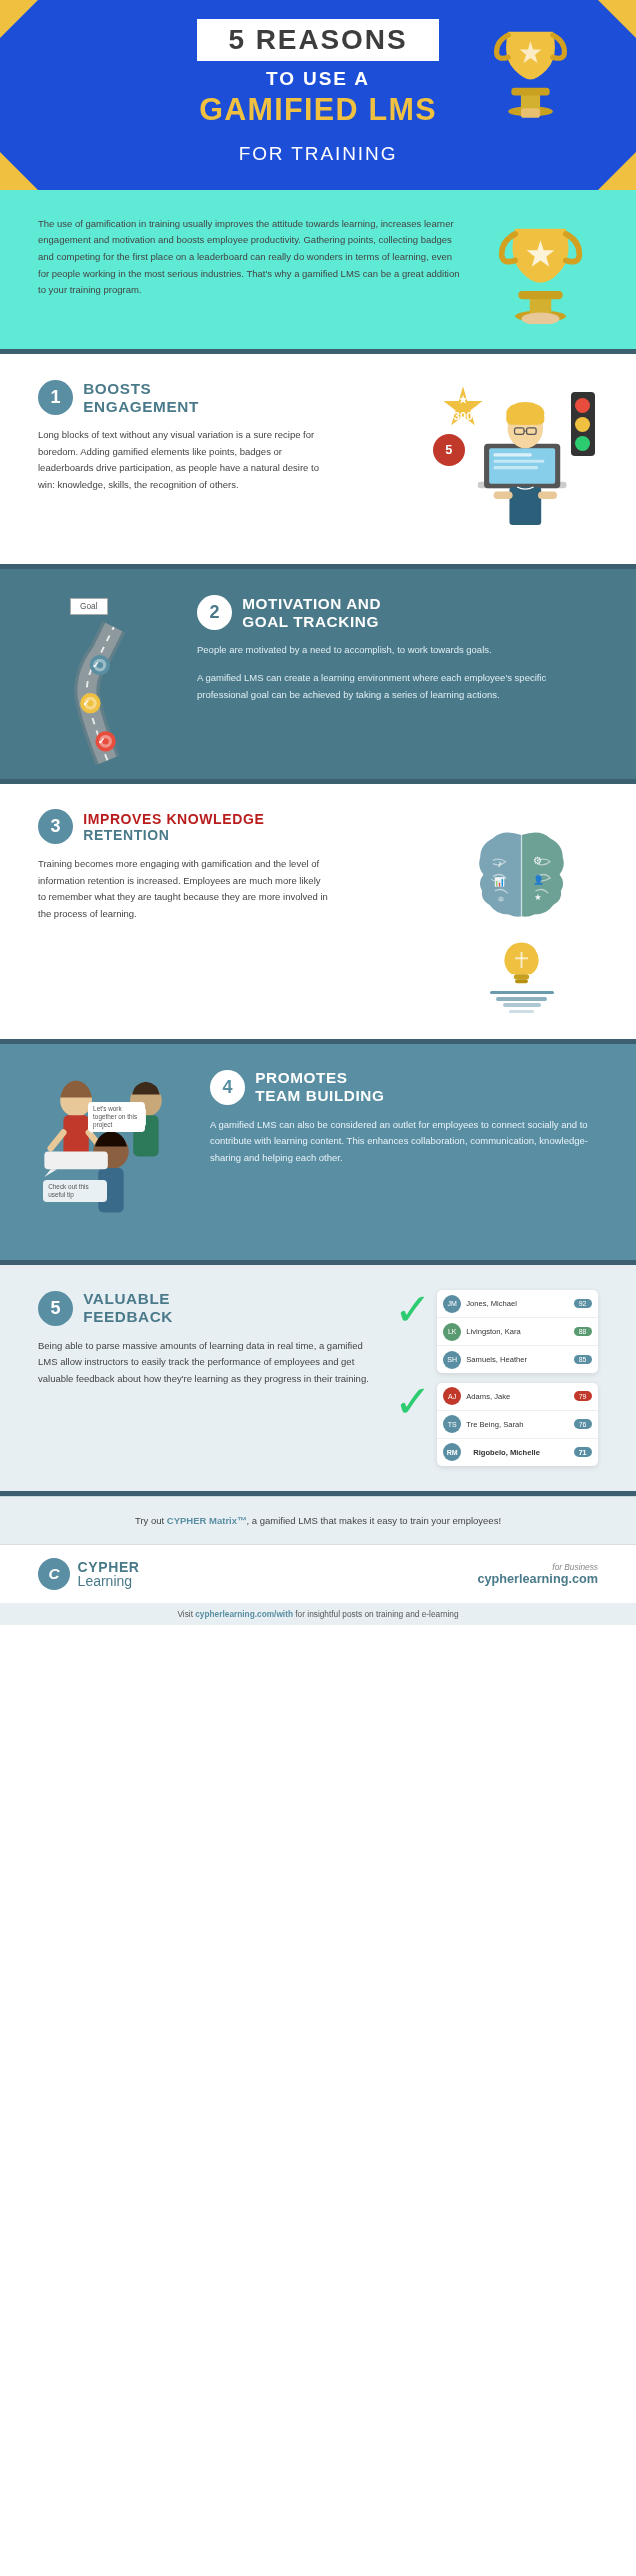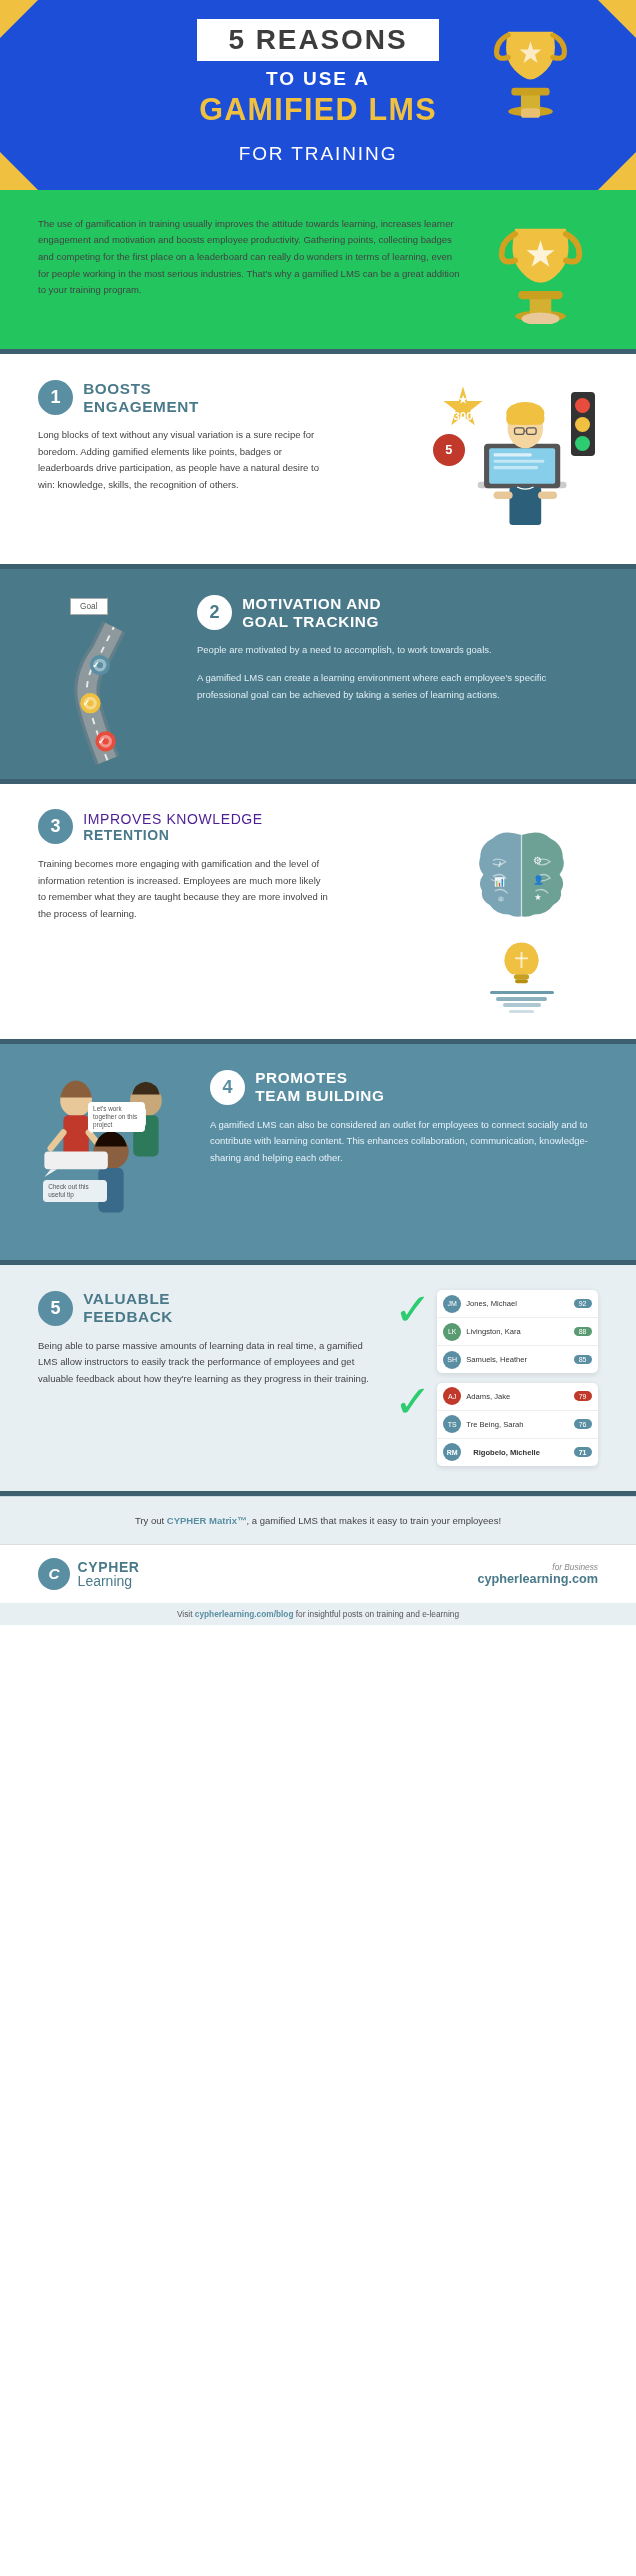--- a/index.html
+++ b/index.html
@@ -87,21 +87,21 @@
   </div>
   <br>
   <div style="font-size:19px; color:#fff; text-transform:uppercase; letter-spacing:1.9px; font-weight:700; margin-bottom:2.5px; position:relative; z-index:2;">TO USE A</div>
   <div style="font-size:30.5px; color:#f0c040; text-transform:uppercase; font-weight:900; letter-spacing:1.3px; margin-bottom:16px; position:relative; z-index:2;">GAMIFIED LMS</div>
   <div style="font-size:19px; color:#fff; text-transform:uppercase; letter-spacing:1.9px; font-weight:300; padding-bottom:12.7px; position:relative; z-index:2;">FOR TRAINING</div>
 
   <div class="corner-triangle-bl"></div>
   <div class="corner-triangle-br"></div>
 </div>
 
-<div style="background:#22c55e; padding:25.4px 38px; display:flex; align-items:flex-start; gap:19px;">
+<div style="background:#5eead4; padding:25.4px 38px; display:flex; align-items:flex-start; gap:19px;">
   <div style="flex:1; font-size:9.5px; line-height:1.75; color:#444;">The use of gamification in training usually improves the attitude towards learning, increases learner engagement and motivation and boosts employee productivity. Gathering points, collecting badges and competing for the first place on a leaderboard can really do wonders in terms of learning, even for people working in the most serious industries. That's why a gamified LMS can be a great addition to your training program.</div>
   <div style="width:115px; flex-shrink:0; display:flex; flex-direction:column; align-items:center;">
 
     <svg width="95" height="108" viewBox="0 0 150 170">
       <ellipse cx="75" cy="158" rx="40" ry="9" fill="#c9a020"></ellipse>
       <rect x="58" y="125" width="34" height="35" fill="#d4b030" rx="3"></rect>
       <rect x="40" y="118" width="70" height="13" rx="6" fill="#c9a020"></rect>
       <path d="M35 20 Q23 65 45 88 Q60 105 75 105 Q90 105 105 88 Q127 65 115 20 Z" fill="#f0c040"></path>
       <path d="M35 28 Q12 40 14 63 Q16 76 35 70" fill="none" stroke="#d4a020" stroke-width="9" stroke-linecap="round"></path>
       <path d="M115 28 Q138 40 136 63 Q134 76 115 70" fill="none" stroke="#d4a020" stroke-width="9" stroke-linecap="round"></path>
@@ -239,21 +239,21 @@
 
 <div style="background:#fff; padding:25.4px 38px;">
   <div style="display:flex; align-items:flex-start; gap:12.7px;">
 
     <div style="flex:1;">
       <div style="display:flex; align-items:center; gap:10.2px; margin-bottom:11.5px;">
         <div style="width:35px; height:35px; border-radius:50%; background:#5a8fa3; color:#fff; font-size:18px; font-weight:bold; display:flex; align-items:center; justify-content:center; flex-shrink:0;">
           <span>3</span>
         </div>
         <div>
-          <div style="font-size:14px; font-weight:400; color:#4c1d95; text-transform:uppercase; letter-spacing:0.6px;">IMPROVES KNOWLEDGE</div>
+          <div style="font-size:14px; font-weight:700; color:#b91c1c; text-transform:uppercase; letter-spacing:0.6px;">IMPROVES KNOWLEDGE</div>
           <div style="font-size:14px; font-weight:900; color:#4a7a8a; text-transform:uppercase; letter-spacing:0.6px;">RETENTION</div>
         </div>
       </div>
       <div style="font-size:9.5px; line-height:1.75; color:#444; max-width:293px;">Training becomes more engaging with gamification and the level of information retention is increased. Employees are much more likely to remember what they are taught because they are more involved in the process of learning.</div>
     </div>
 
     <div style="width:153px; flex-shrink:0; display:flex; flex-direction:column; align-items:center; padding-top:6.4px;">
       <svg width="127" height="127" viewBox="0 0 200 200">
 
         <path d="M100 30 Q70 20 55 35 Q35 45 35 65 Q30 80 40 92 Q30 105 38 118 Q35 132 50 140 Q60 155 80 155 Q90 160 100 158" fill="#5a8fa3" opacity="0.8"></path>
@@ -439,15 +439,15 @@
     </div>
   </div>
 
   <div style="text-align:right;">
     <div style="font-size:8.3px; color:#888; font-style:italic;">for Business</div>
     <div style="font-size:12.7px; color:#4a7a8a; font-weight:bold;">cypherlearning.com</div>
   </div>
 </div>
 
 <div style="background:#e8eff3; text-align:center; padding:6.4px; font-size:8.3px; color:#555;">
-  Visit <a href="#" style="color:#5a8fa3; text-decoration:none; font-weight:bold;">cypherlearning.com/blog</a> for insightful posts on training and e-learning
+  Visit <a href="#" style="color:#5a8fa3; text-decoration:none; font-weight:bold;">cypherlearning.com/with</a> for insightful posts on training and e-learning
 </div>
 
 
 </body></html>

